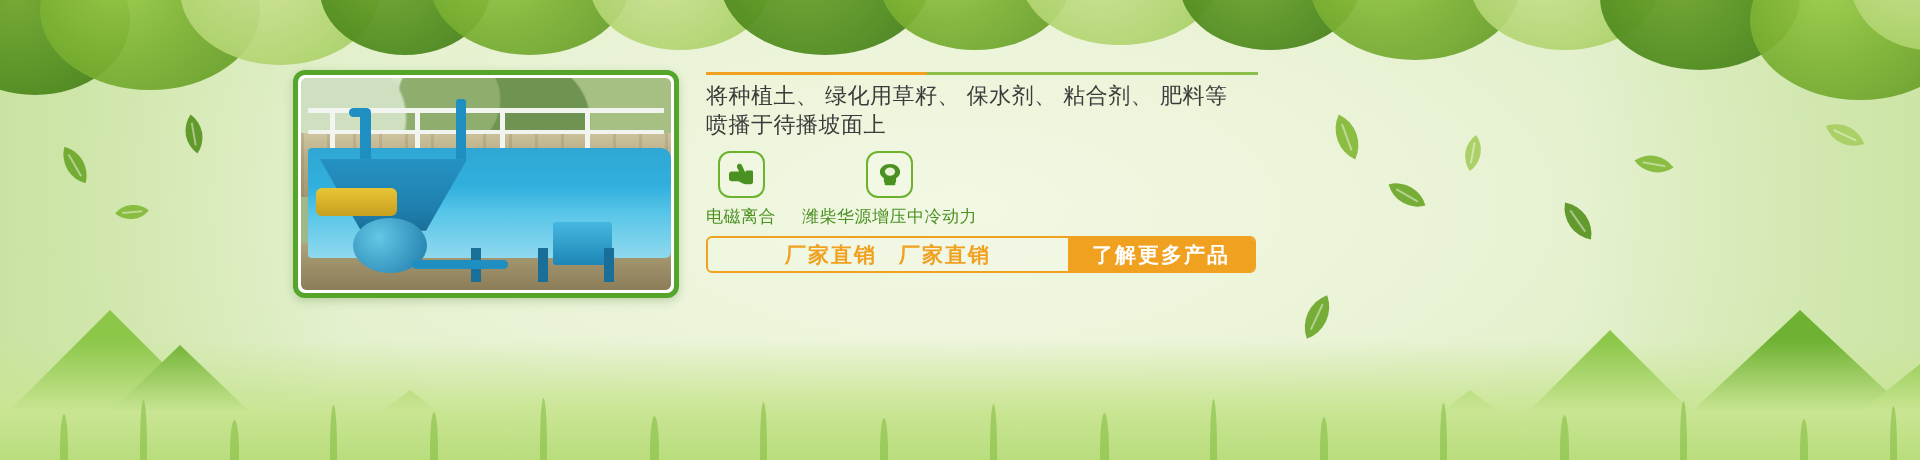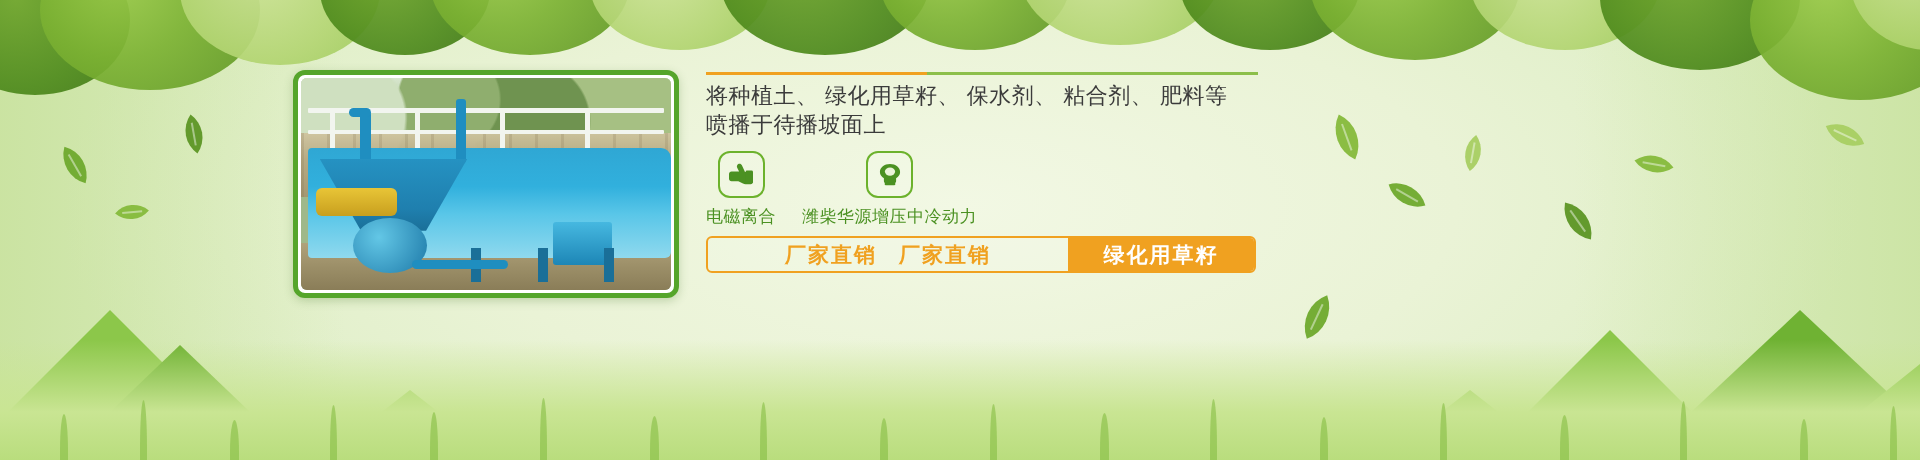--- a/index.html
+++ b/index.html
@@ -368,17 +368,17 @@
         <div class="feat-label">潍柴华源增压中冷动力</div>
       </div>
 
     </div>
 
     <div class="cta-row">
       <div class="cta-slogan">
         <span>厂家直销</span>
         <span>厂家直销</span>
       </div>
-      <div class="cta-more">绿化用草籽</div>
+      <div class="cta-more">了解更多产品</div>
     </div>
 
   </div>
 </div>
 
 </body></html>

